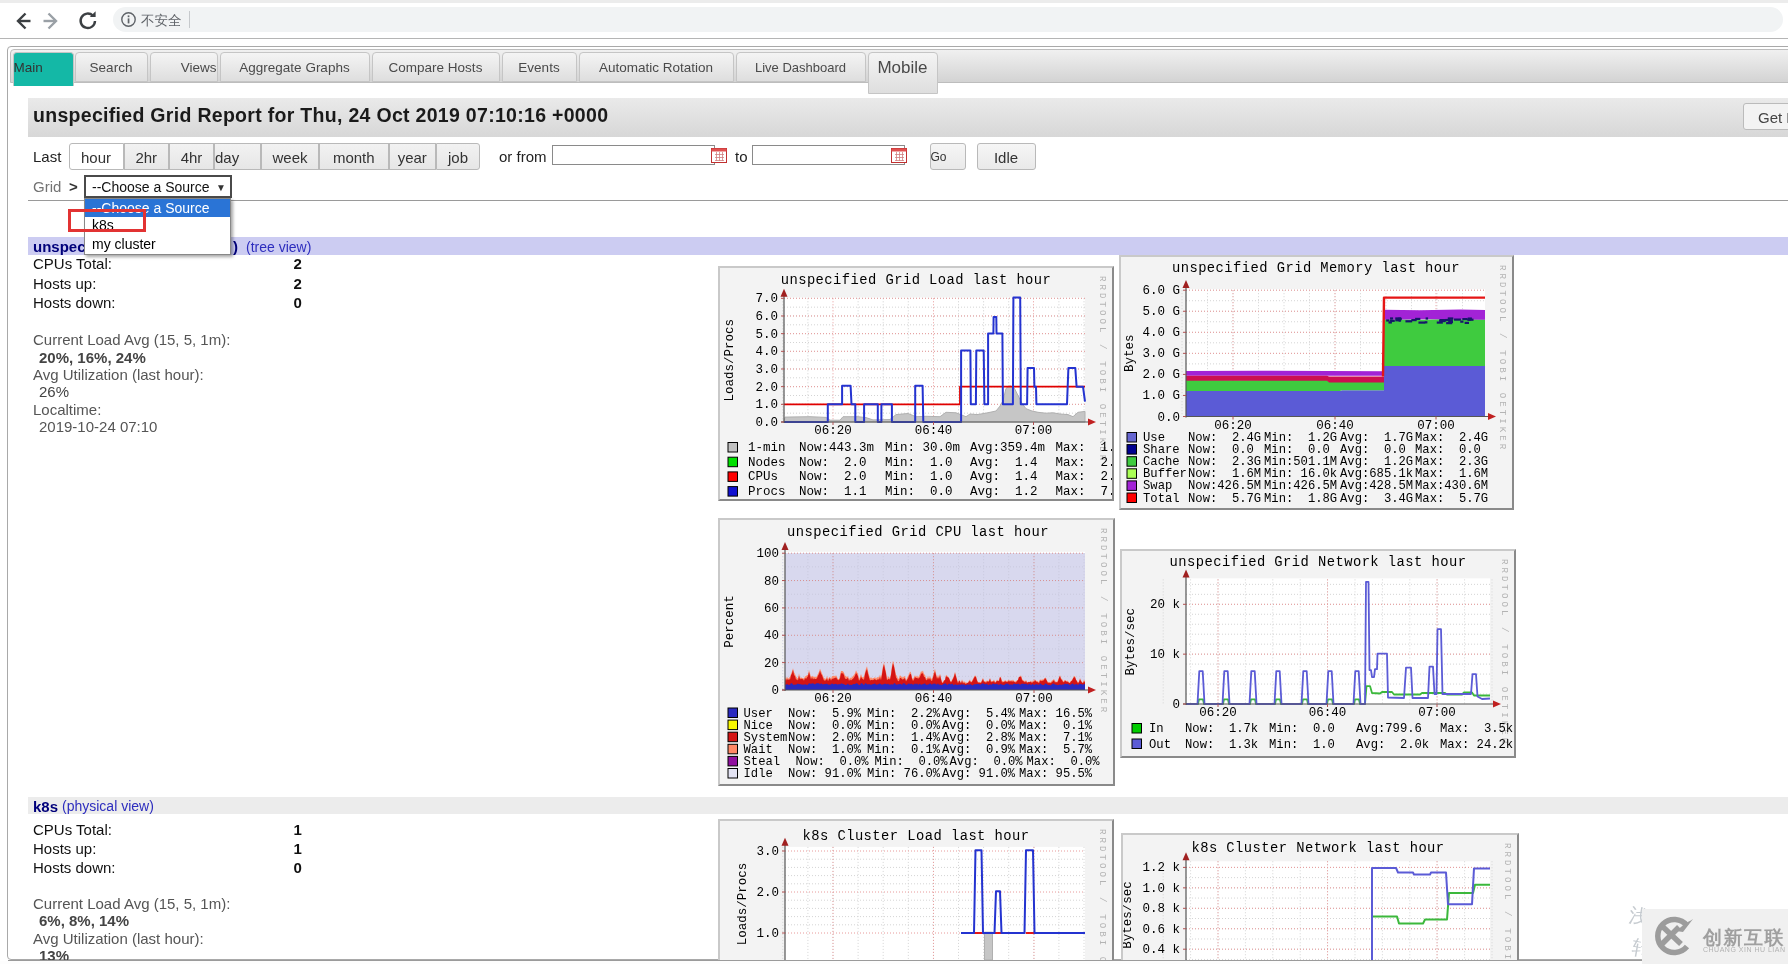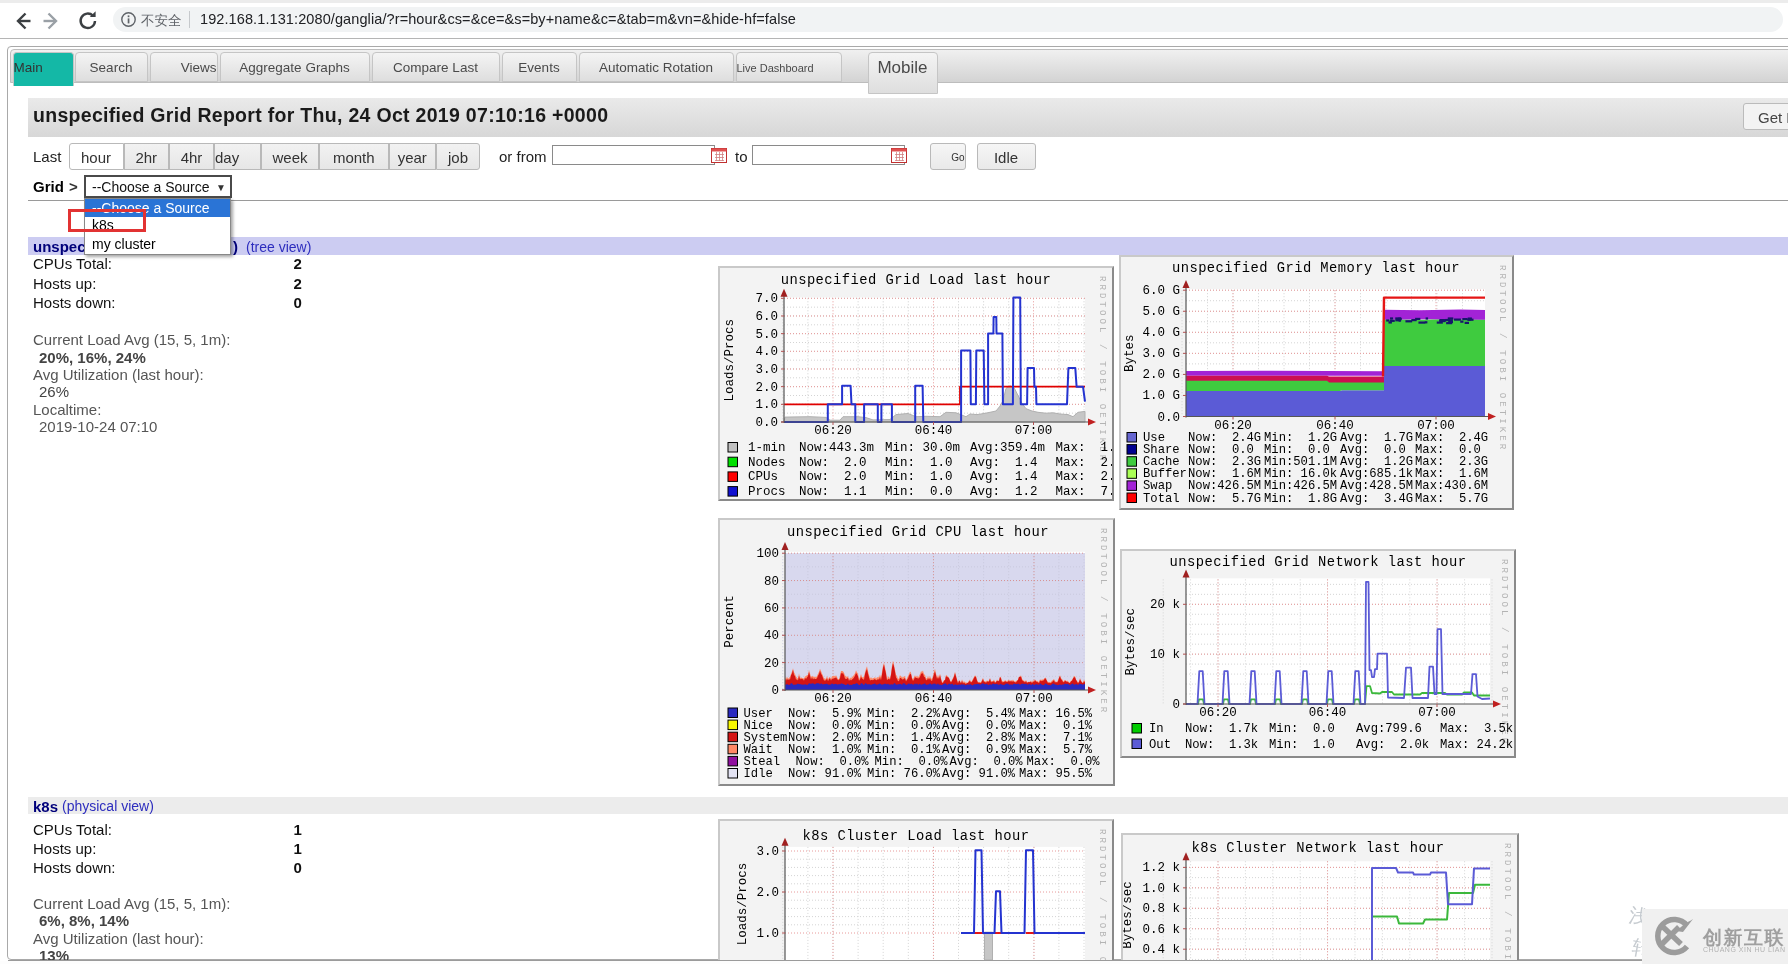--- a/index.html
+++ b/index.html
@@ -15,32 +15,31 @@
       <path d="M21.6 4.2 V10 H15.8 Z" fill="#3c4043"></path>
     </svg>
     <div style="position:absolute;left:113px;top:7px;width:1670px;height:25px;border-radius:13px;background:#f1f3f4"></div>
     <svg style="position:absolute;left:120px;top:11px" width="17" height="17" viewBox="0 0 17 17">
       <circle cx="8.5" cy="8.5" r="6.7" stroke="#5f6368" stroke-width="1.4" fill="none"></circle>
       <rect x="7.7" y="7.4" width="1.7" height="5" fill="#5f6368"></rect>
       <rect x="7.7" y="4.4" width="1.7" height="1.8" fill="#5f6368"></rect>
     </svg>
     <div style="position:absolute;left:141px;top:12px;font-size:13.5px;color:#5f6368">不安全</div>
     <div style="position:absolute;left:189px;top:11px;width:1px;height:17px;background:#c6c9cc"></div>
-    <div style="position:absolute;left:200px;top:11px;font-size:14.5px;color:#202124;letter-spacing:0.1px">192.168.1.131:2080/ganglia/?r=hour&amp;cs=&amp;ce=&amp;s=by+name&amp;c=&amp;tab=m&amp;vn=&amp;hide-hf=false</div>
   </div>
 <div style="position:absolute;left:7px;top:46px;width:2200px;height:914px;border:1px solid #a9a9a9;border-radius:4px"></div>
 <div style="position:absolute;left:10px;top:49px;width:2194px;height:34px;background:linear-gradient(#f0f0f0,#d3d3d3);border:1px solid #bdbdbd;border-radius:4px 4px 0 0"></div>
 <div style="position:absolute;left:12.5px;top:52px;width:61px;height:34px;background:#14b8a6;border:1px solid #c5c5c5;border-bottom:none;border-radius:4px 4px 0 0;font-size:13.5px;color:#333;text-align:left;line-height:30px;z-index:3">Main</div>
 <div style="position:absolute;left:74.5px;top:52px;width:73px;height:30px;background:linear-gradient(#f4f4f4,#dedede);border:1px solid #c5c5c5;border-radius:4px 4px 0 0;font-size:13.5px;color:#4a4a4a;text-align:center;line-height:30px;z-index:2">Search</div>
 <div style="position:absolute;left:149.5px;top:52px;width:68px;height:30px;background:linear-gradient(#f4f4f4,#dedede);border:1px solid #c5c5c5;border-radius:4px 4px 0 0;font-size:13.5px;color:#4a4a4a;text-align:right;line-height:30px;z-index:2">Views</div>
 <div style="position:absolute;left:219.5px;top:52px;width:150px;height:30px;background:linear-gradient(#f4f4f4,#dedede);border:1px solid #c5c5c5;border-radius:4px 4px 0 0;font-size:13.5px;color:#4a4a4a;text-align:center;line-height:30px;z-index:2">Aggregate Graphs</div>
-<div style="position:absolute;left:371.5px;top:52px;width:128px;height:30px;background:linear-gradient(#f4f4f4,#dedede);border:1px solid #c5c5c5;border-radius:4px 4px 0 0;font-size:13.5px;color:#4a4a4a;text-align:center;line-height:30px;z-index:2">Compare Last</div>
+<div style="position:absolute;left:371.5px;top:52px;width:128px;height:30px;background:linear-gradient(#f4f4f4,#dedede);border:1px solid #c5c5c5;border-radius:4px 4px 0 0;font-size:13.5px;color:#4a4a4a;text-align:center;line-height:30px;z-index:2">Compare Hosts</div>
 <div style="position:absolute;left:501.5px;top:52px;width:75px;height:30px;background:linear-gradient(#f4f4f4,#dedede);border:1px solid #c5c5c5;border-radius:4px 4px 0 0;font-size:13.5px;color:#4a4a4a;text-align:center;line-height:30px;z-index:2">Events</div>
 <div style="position:absolute;left:578.5px;top:52px;width:155px;height:30px;background:linear-gradient(#f4f4f4,#dedede);border:1px solid #c5c5c5;border-radius:4px 4px 0 0;font-size:13.5px;color:#4a4a4a;text-align:center;line-height:30px;z-index:2">Automatic Rotation</div>
-<div style="position:absolute;left:735.5px;top:52px;width:106px;height:30px;background:linear-gradient(#f4f4f4,#dedede);border:1px solid #c5c5c5;border-radius:4px 4px 0 0;font-size:11px;color:#4a4a4a;text-align:left;line-height:30px;z-index:2">Live Dashboard</div>
+<div style="position:absolute;left:735.5px;top:52px;width:130px;height:30px;background:linear-gradient(#f4f4f4,#dedede);border:1px solid #c5c5c5;border-radius:4px 4px 0 0;font-size:13px;color:#4a4a4a;text-align:center;line-height:30px;z-index:2">Live Dashboard</div>
 <div style="position:absolute;left:867.5px;top:52px;width:70px;height:42px;background:linear-gradient(#f4f4f4,#dedede);border:1px solid #c5c5c5;border-radius:4px 4px 0 0;font-size:17px;color:#4a4a4a;text-align:center;line-height:30px;z-index:2">Mobile</div>
 <div style="position:absolute;left:28px;top:98px;width:1760px;height:39px;background:linear-gradient(#eaeaea,#d7d7d7)"></div>
 <div style="position:absolute;left:33px;top:104px;font-size:19.5px;font-weight:bold;color:#1a1a1a;letter-spacing:0.3px">unspecified Grid Report for Thu, 24 Oct 2019 07:10:16 +0000</div>
 <div style="position:absolute;left:1743px;top:103px;width:70px;height:27px;background:#f3f3f3;border:1px solid #bbb;border-radius:3px;font-size:15px;color:#444;line-height:27px;padding-left:14px">Get Fr</div>
 <div style="position:absolute;left:33px;top:148px;font-size:15px;color:#222">Last</div>
 <div style="position:absolute;left:69.5px;top:142.5px;width:55px;height:27.5px;background:#fff;border:1px solid #b9b9b9;font-size:15px;color:#333;text-align:center;line-height:27.5px;border-radius:3px 0 0 3px;margin-left:-1px">hour</div>
 <div style="position:absolute;left:124.5px;top:142.5px;width:45.5px;height:27.5px;background:linear-gradient(#f2f2f2,#e6e6e6);border:1px solid #b9b9b9;font-size:15px;color:#333;text-align:center;line-height:27.5px;border-radius:0;margin-left:-1px">2hr</div>
 <div style="position:absolute;left:170px;top:142.5px;width:45px;height:27.5px;background:linear-gradient(#f2f2f2,#e6e6e6);border:1px solid #b9b9b9;font-size:15px;color:#333;text-align:center;line-height:27.5px;border-radius:0;margin-left:-1px">4hr</div>
 <div style="position:absolute;left:215px;top:142.5px;width:47px;height:27.5px;background:linear-gradient(#f2f2f2,#e6e6e6);border:1px solid #b9b9b9;font-size:15px;color:#333;text-align:left;line-height:27.5px;border-radius:0;margin-left:-1px">day</div>
 <div style="position:absolute;left:262px;top:142.5px;width:58px;height:27.5px;background:linear-gradient(#f2f2f2,#e6e6e6);border:1px solid #b9b9b9;font-size:15px;color:#333;text-align:center;line-height:27.5px;border-radius:0;margin-left:-1px">week</div>
@@ -54,21 +53,21 @@
     <rect x="0.5" y="1.5" width="15" height="3" fill="#e05050"></rect>
     <path d="M4 7.5 H13 M4 10.5 H13 M4 13.5 H13 M5.5 5 V14 M8.5 5 V14 M11.5 5 V14" stroke="#d08080" stroke-width="0.8"></path>
   </svg>
 <div style="position:absolute;left:735px;top:148px;font-size:15px;color:#222">to</div>
 <div style="position:absolute;left:752px;top:145px;width:153px;height:20px;background:#fff;border:1px solid #8a8a8a"></div>
 <svg style="position:absolute;left:891px;top:147px" width="16" height="16" viewBox="0 0 16 16">
     <rect x="0.5" y="1.5" width="15" height="14" fill="#fff" stroke="#c03030" stroke-width="1"></rect>
     <rect x="0.5" y="1.5" width="15" height="3" fill="#e05050"></rect>
     <path d="M4 7.5 H13 M4 10.5 H13 M4 13.5 H13 M5.5 5 V14 M8.5 5 V14 M11.5 5 V14" stroke="#d08080" stroke-width="0.8"></path>
   </svg>
-<div style="position:absolute;left:929.5px;top:142.5px;width:36px;height:27.5px;background:linear-gradient(#f6f6f6,#e9e9e9);border:1px solid #b9b9b9;border-radius:3px;font-size:10px;color:#333;text-align:right;line-height:27.5px">Go</div>
+<div style="position:absolute;left:929.5px;top:142.5px;width:36px;height:27.5px;background:linear-gradient(#f6f6f6,#e9e9e9);border:1px solid #b9b9b9;border-radius:3px;font-size:12px;color:#333;text-align:left;line-height:27.5px">Go</div>
 <div style="position:absolute;left:976.5px;top:142.5px;width:59px;height:27.5px;background:linear-gradient(#f6f6f6,#e9e9e9);border:1px solid #b9b9b9;border-radius:3px;font-size:15px;color:#333;text-align:center;line-height:27.5px">Idle</div>
 <div style="position:absolute;left:33px;top:255px;font-size:15px;color:#111">CPUs Total:</div>
 <div style="position:absolute;left:293.5px;top:255px;font-size:15px;font-weight:bold;color:#111">2</div>
 <div style="position:absolute;left:33px;top:274.5px;font-size:15px;color:#111">Hosts up:</div>
 <div style="position:absolute;left:293.5px;top:274.5px;font-size:15px;font-weight:bold;color:#111">2</div>
 <div style="position:absolute;left:33px;top:294px;font-size:15px;color:#111">Hosts down:</div>
 <div style="position:absolute;left:293.5px;top:294px;font-size:15px;font-weight:bold;color:#111">0</div>
 <div style="position:absolute;left:33px;top:331px;font-size:15px;color:#555">Current Load Avg (15, 5, 1m):</div>
 <div style="position:absolute;left:39px;top:348.5px;font-size:15px;font-weight:bold;color:#444">20%, 16%, 24%</div>
 <div style="position:absolute;left:33px;top:366px;font-size:15px;color:#555">Avg Utilization (last hour):</div>
@@ -569,21 +568,21 @@
       <polygon points="59.5,25.21999999999999 66.5,25.21999999999999 63,17.21999999999999" fill="#a02020"></polygon>
       <text x="57" y="36.4" font-family="'Liberation Mono',monospace" font-size="12.5" text-anchor="end" fill="#000">1.2&nbsp;k</text>
       <text x="57" y="56.849999999999994" font-family="'Liberation Mono',monospace" font-size="12.5" text-anchor="end" fill="#000">1.0&nbsp;k</text>
       <text x="57" y="77.29999999999998" font-family="'Liberation Mono',monospace" font-size="12.5" text-anchor="end" fill="#000">0.8&nbsp;k</text>
       <text x="57" y="97.75" font-family="'Liberation Mono',monospace" font-size="12.5" text-anchor="end" fill="#000">0.6&nbsp;k</text>
       <text x="57" y="118.19999999999999" font-family="'Liberation Mono',monospace" font-size="12.5" text-anchor="end" fill="#000">0.4&nbsp;k</text>
       <text x="195" y="17" font-family="'Liberation Mono',monospace" font-size="13.8" text-anchor="middle" fill="#000" letter-spacing="0.45">k8s&nbsp;Cluster&nbsp;Network&nbsp;last&nbsp;hour</text>
       <text transform="translate(8,80) rotate(-90)" font-family="'Liberation Mono',monospace" font-size="12.5" text-anchor="middle" fill="#000">Bytes/sec</text>
       <text transform="translate(382,8) rotate(90)" font-family="'Liberation Mono',monospace" font-size="9.2" text-anchor="start" fill="#b4b4b4" letter-spacing="3.0">RRDTOOL / TOBI OETIKER</text>
     </svg></div>
-<div style="position:absolute;left:33px;top:178px;font-size:15px;font-weight:bold;color:#000000">Grid</div>
+<div style="position:absolute;left:33px;top:178px;font-size:15px;font-weight:normal;color:#737373">Grid</div>
 <div style="position:absolute;left:69px;top:178px;font-size:15px;font-weight:bold;color:#333">&gt;</div>
 <div style="position:absolute;left:28px;top:200px;width:1760px;height:1px;background:#9a9a9a"></div>
 <div style="position:absolute;left:28px;top:237px;width:1760px;height:17.5px;background:#ccccf2"></div>
 <div style="position:absolute;left:33px;top:238px;font-size:15px;font-weight:bold;color:#00007a">unspecified Grid (2 sour</div>
 <div style="position:absolute;left:233px;top:238px;font-size:15px;font-weight:bold;color:#00007a">)</div>
 <div style="position:absolute;left:246px;top:238.5px;font-size:14px;color:#2d2dbe">(tree view)</div>
 <div style="position:absolute;left:84px;top:175px;width:148px;height:23px;background:#fff;border:2px solid #4a4a4a;z-index:5"></div>
 <div style="position:absolute;left:92px;top:179px;font-size:14px;color:#111;z-index:6">--Choose a Source</div>
 <div style="position:absolute;left:216px;top:182px;font-size:10px;color:#333;z-index:6">▼</div>
 <div style="position:absolute;left:84px;top:197.5px;width:147px;height:57px;background:#fff;border:1px solid #888;box-shadow:2px 2px 3px rgba(0,0,0,0.35);z-index:5"></div>

